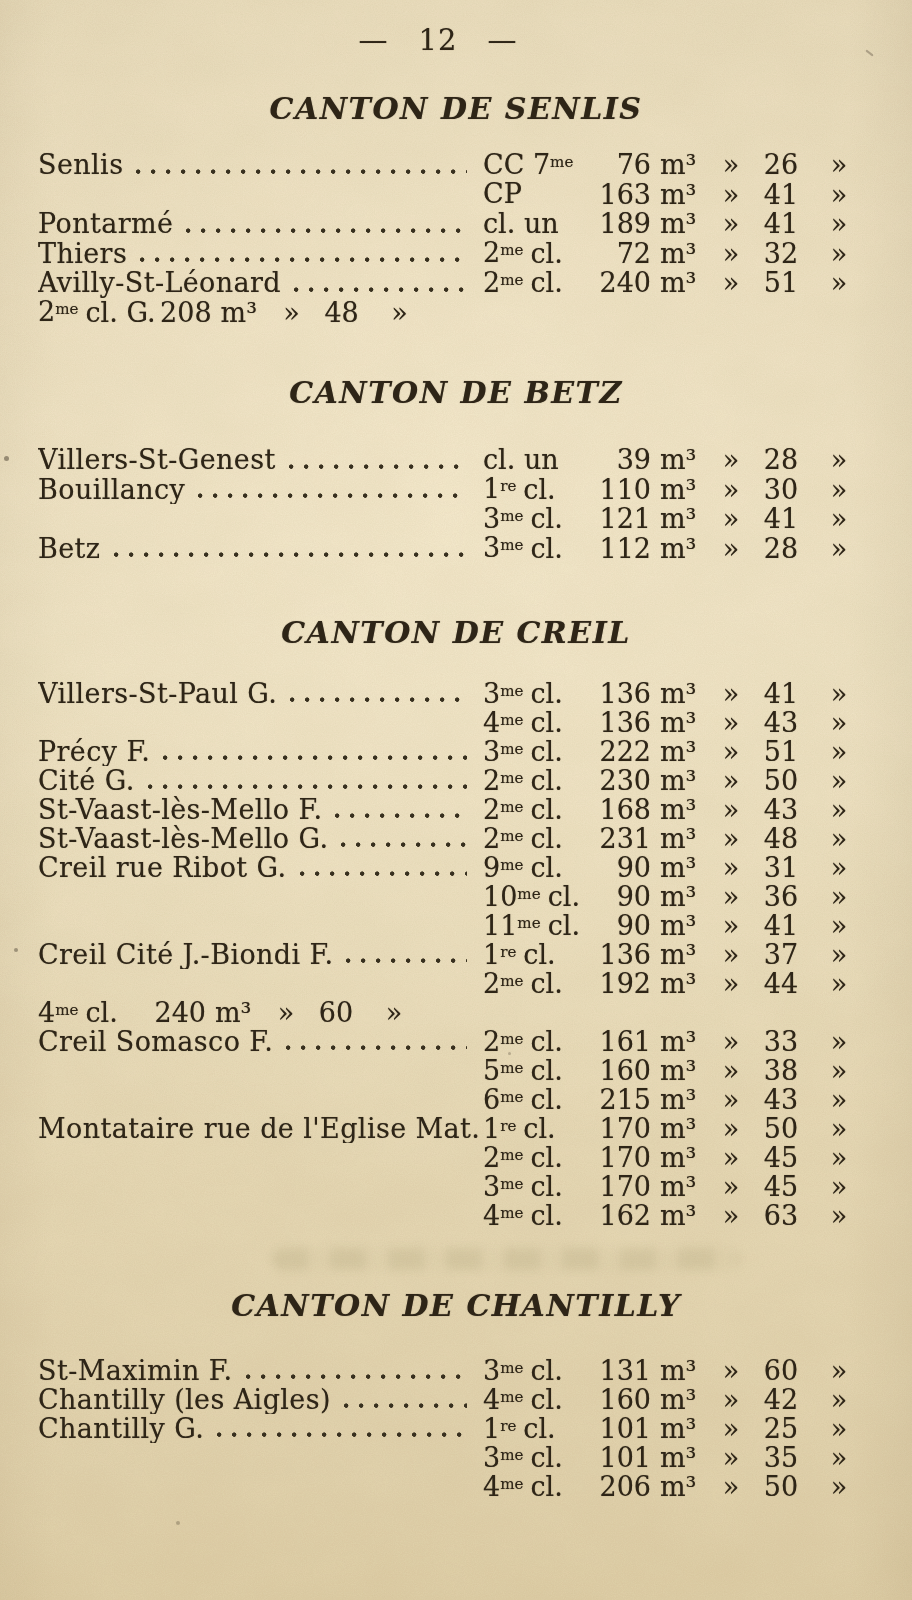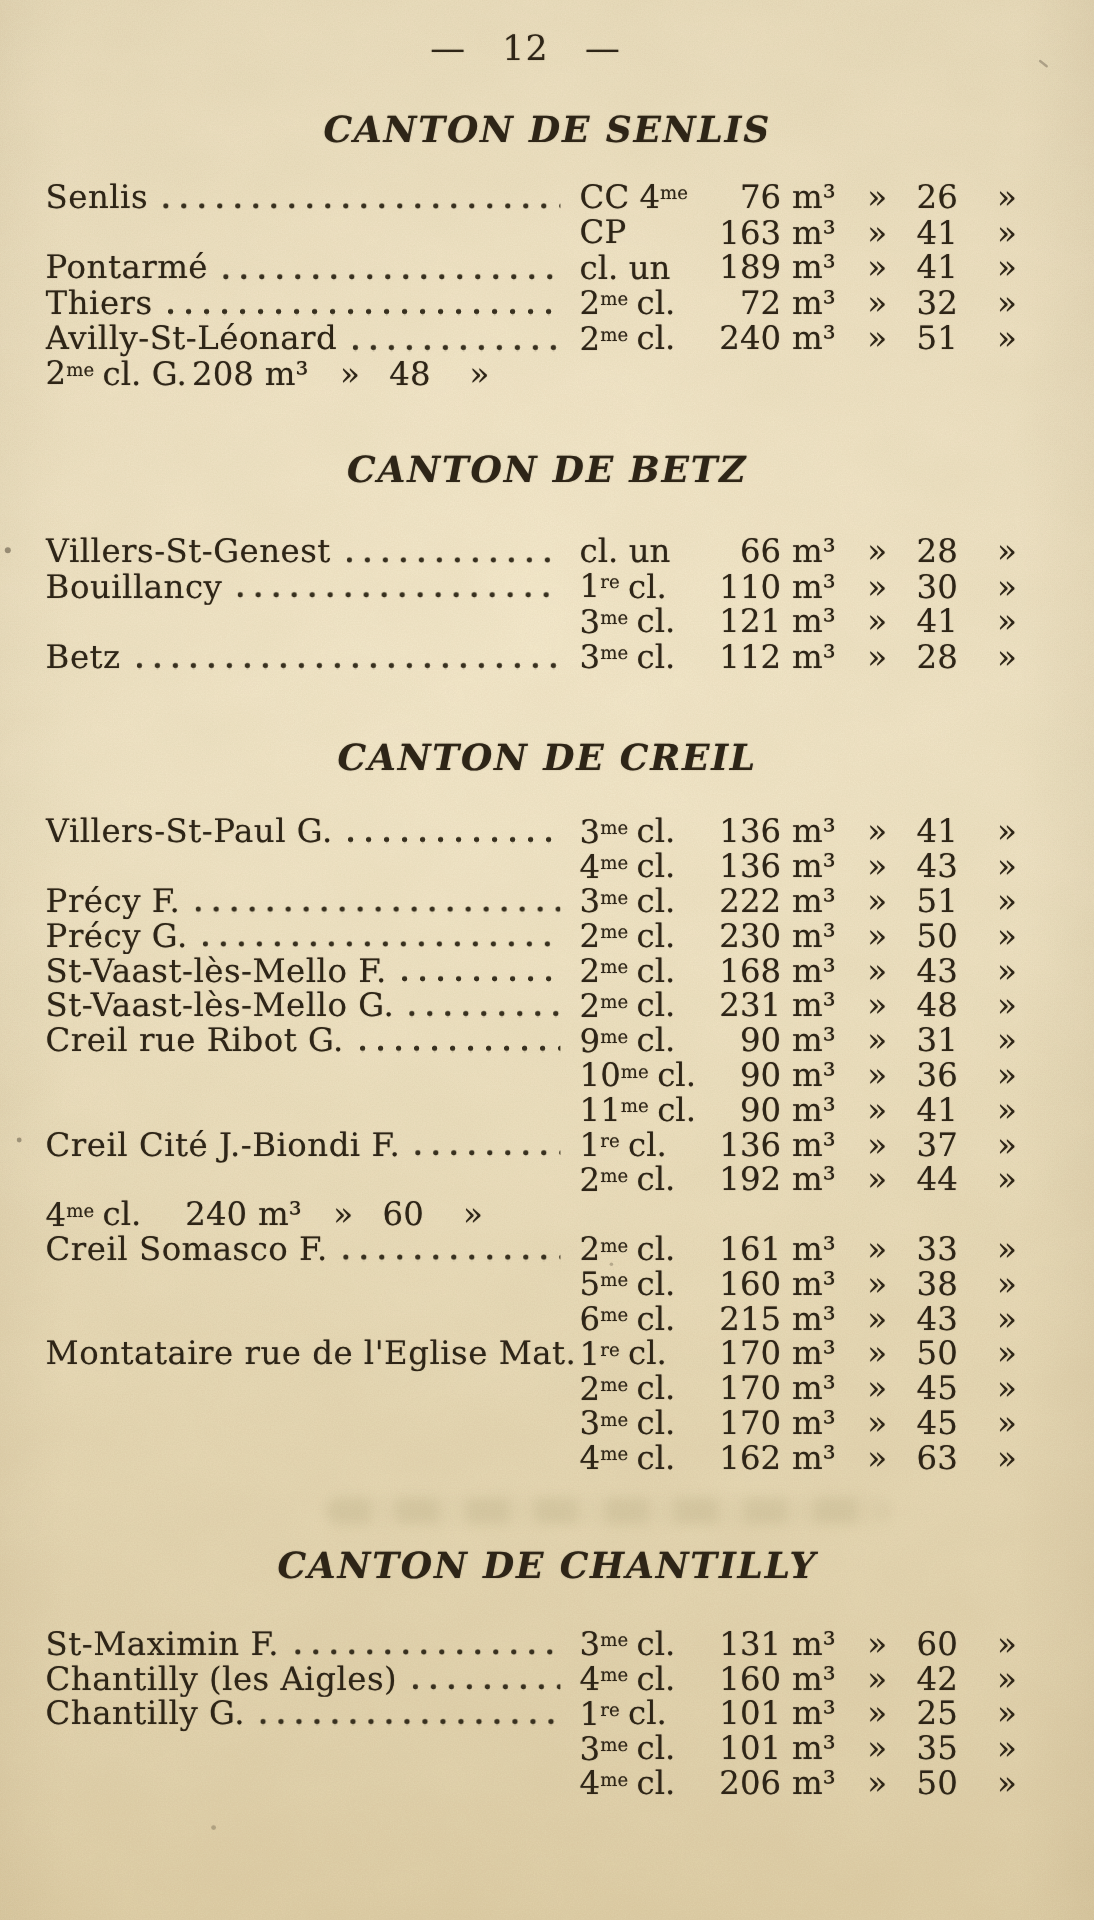--- a/index.html
+++ b/index.html
@@ -103,21 +103,21 @@
       <span>—</span>
     </div>
 
     <div class="canton-heading h-senlis">CANTON DE SENLIS</div>
     <div class="rows t-senlis">
   <div class="row">
     <span class="c-name">
       <span class="name-text">Senlis</span>
       <span class="dot-leader"></span>
     </span>
-    <span class="c-class"><span>CC 4</span><span class="sup">me</span></span>
+    <span class="c-class"><span>CC 7</span><span class="sup">me</span></span>
     <span class="c-vol">76</span>
     <span class="c-unit">m³</span>
     <span class="c-d1">»</span>
     <span class="c-count">26</span>
     <span class="c-d2">»</span>
   </div>
 
   <div class="row">
     <span class="c-name">
       <span class="name-text"></span>
@@ -181,21 +181,21 @@
 </div>
 
     <div class="canton-heading h-betz">CANTON DE BETZ</div>
     <div class="rows t-betz">
   <div class="row">
     <span class="c-name">
       <span class="name-text">Villers-St-Genest</span>
       <span class="dot-leader"></span>
     </span>
     <span class="c-class"><span>cl. un</span><span class="sup"></span></span>
-    <span class="c-vol">66</span>
+    <span class="c-vol">39</span>
     <span class="c-unit">m³</span>
     <span class="c-d1">»</span>
     <span class="c-count">28</span>
     <span class="c-d2">»</span>
   </div>
 
   <div class="row">
     <span class="c-name">
       <span class="name-text">Bouillancy</span>
       <span class="dot-leader"></span>
@@ -271,21 +271,21 @@
     <span class="c-class"><span>3</span><span class="sup">me</span><span class="cls-post">cl.</span></span>
     <span class="c-vol">222</span>
     <span class="c-unit">m³</span>
     <span class="c-d1">»</span>
     <span class="c-count">51</span>
     <span class="c-d2">»</span>
   </div>
 
   <div class="row">
     <span class="c-name">
-      <span class="name-text">Précy G.</span>
+      <span class="name-text">Cité G.</span>
       <span class="dot-leader"></span>
     </span>
     <span class="c-class"><span>2</span><span class="sup">me</span><span class="cls-post">cl.</span></span>
     <span class="c-vol">230</span>
     <span class="c-unit">m³</span>
     <span class="c-d1">»</span>
     <span class="c-count">50</span>
     <span class="c-d2">»</span>
   </div>
 

